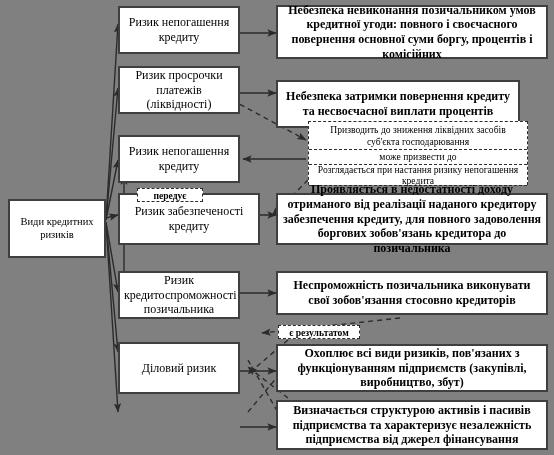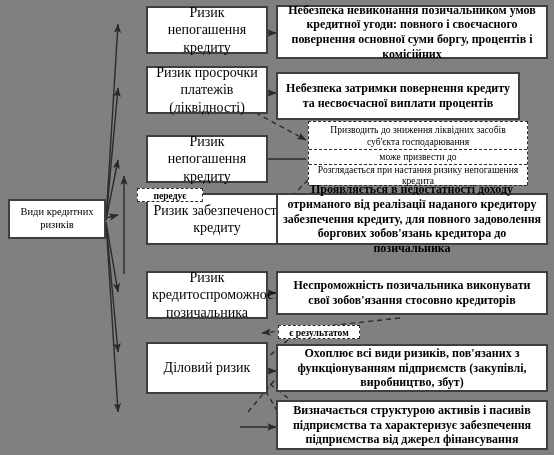--- a/index.html
+++ b/index.html
@@ -17,21 +17,21 @@
     border:2px solid #3f3f3f;
     box-sizing:border-box;
     display:flex;align-items:center;justify-content:center;
     text-align:center;
     color:#000000;
     line-height:1.22;
     padding:2px 4px;
     z-index:3;
   }
   .box span{display:block;width:100%;}
-  .mid{font-size:14px;margin-left:28px;}
+  .mid{font-size:12px;}
   .main{font-size:10.5px;}
   .desc{font-size:12px;font-weight:bold;}
   .dashgroup{
     position:absolute;
     z-index:3;
     box-sizing:border-box;
     background:#ffffff;
     border:1px dashed #2b2b2b;
     border-bottom:none;
   }
@@ -102,21 +102,21 @@
 
       <path d="M400,318 L262,333" marker-end="url(#ahd)"></path>
 
       <path d="M288,340 L248,374" marker-end="url(#ahd)"></path>
       <path d="M248,360 L288,430" marker-end="url(#ahd)"></path>
       <path d="M288,398 L248,367" marker-end="url(#ahd)"></path>
       <path d="M248,412 L288,364" marker-end="url(#ahd)"></path>
     </g>
   </svg>
 
-  <div class="box main" style="left:8px;top:199px;width:98px;height:40px;">
+  <div class="box main" style="left:8px;top:199px;width:98px;height:59px;">
     <span>Види кредитних ризиків</span>
   </div>
 
   <div class="box mid" style="left:118px;top:6px;width:122px;height:48px;">
     <span>Ризик непогашення кредиту</span>
   </div>
   <div class="box mid" style="left:118px;top:66px;width:122px;height:48px;">
     <span>Ризик просрочки платежів (ліквідності)</span>
   </div>
   <div class="box mid" style="left:118px;top:135px;width:122px;height:48px;">
@@ -128,34 +128,34 @@
   <div class="box mid" style="left:118px;top:271px;width:122px;height:48px;">
     <span>Ризик кредитоспроможності позичальника</span>
   </div>
   <div class="box mid" style="left:118px;top:342px;width:122px;height:52px;">
     <span>Діловий ризик</span>
   </div>
 
   <div class="box desc" style="left:276px;top:5px;width:272px;height:54px;">
     <span>Небезпека невиконання позичальником умов кредитної угоди: повного і своєчасного повернення основної суми боргу, процентів і комісійних</span>
   </div>
-  <div class="box desc" style="left:276px;top:72px;width:244px;height:48px;">
+  <div class="box desc" style="left:276px;top:80px;width:244px;height:48px;">
     <span>Небезпека затримки повернення кредиту та несвоєчасної виплати процентів</span>
   </div>
   <div class="box desc" style="left:276px;top:193px;width:272px;height:52px;">
     <span>Проявляється в недостатності доходу отриманого від реалізації наданого кредитору забезпечення кредиту, для повного задоволення боргових зобов'язань кредитора до позичальника</span>
   </div>
   <div class="box desc" style="left:276px;top:271px;width:272px;height:44px;">
     <span>Неспроможність позичальника виконувати свої зобов'язання стосовно кредиторів</span>
   </div>
   <div class="box desc" style="left:276px;top:344px;width:272px;height:48px;">
     <span>Охоплює всі види ризиків, пов'язаних з функціонуванням підприємств (закупівлі, виробництво, збут)</span>
   </div>
   <div class="box desc" style="left:276px;top:400px;width:272px;height:50px;">
-    <span>Визначається структурою активів і пасивів підприємства та характеризує забезпечення підприємства від джерел фінансування</span>
+    <span>Визначається структурою активів і пасивів підприємства та характеризує незалежність підприємства від джерел фінансування</span>
   </div>
 
   <div class="dashgroup" style="left:308px;top:121px;width:220px;height:64px;">
     <div class="dashrow" style="height:28px;">
       <span>Призводить до зниження ліквідних засобів суб'єкта господарювання</span>
     </div>
     <div class="dashrow" style="height:15px;">
       <span>може призвести до</span>
     </div>
     <div class="dashrow" style="height:21px;border-bottom:1px dashed #2b2b2b;">

